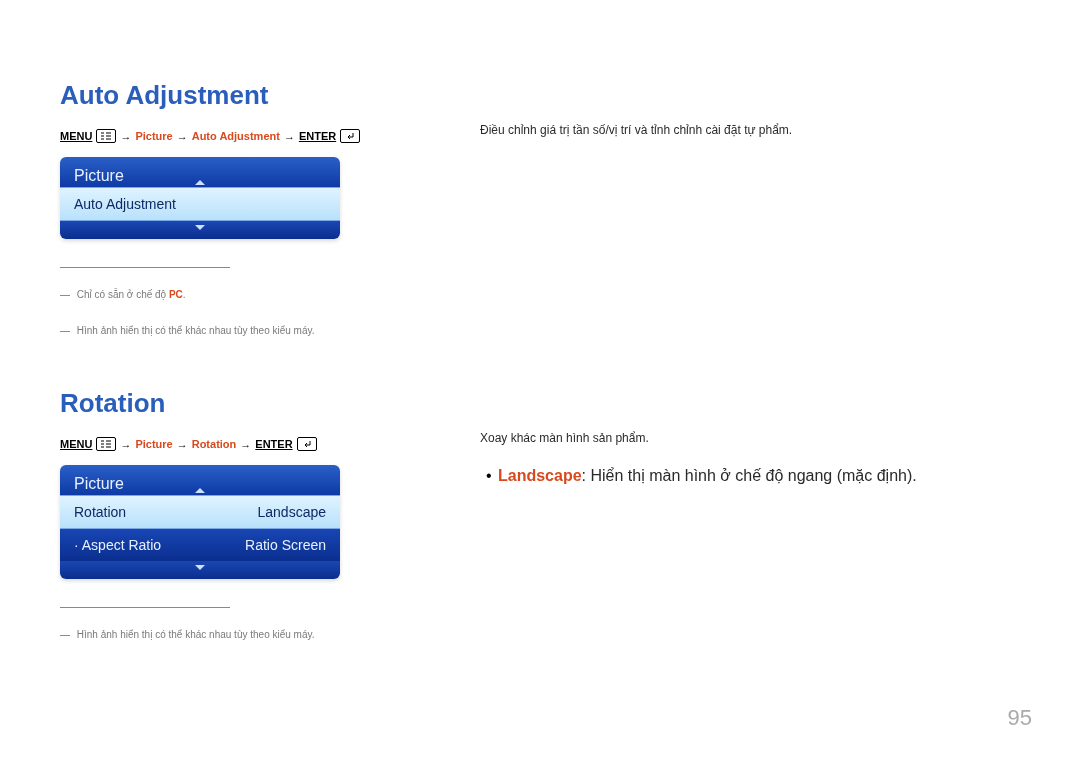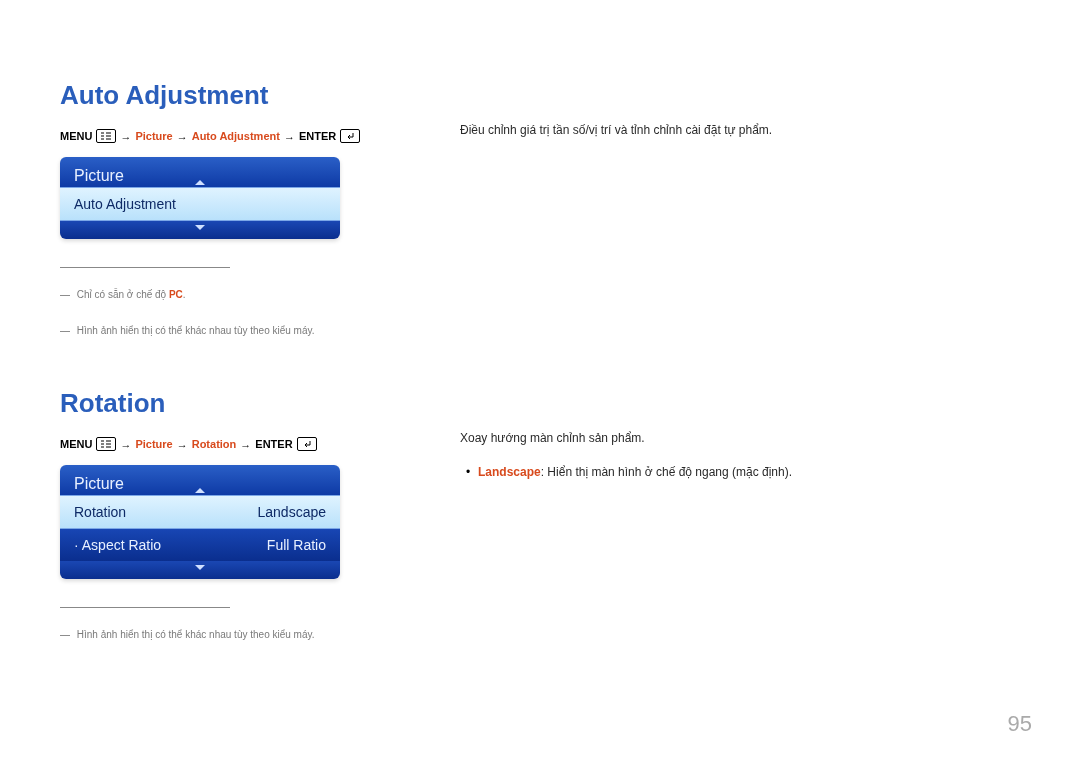--- a/index.html
+++ b/index.html
@@ -14,21 +14,21 @@
   .page {
     position: relative;
     width: 1080px;
     height: 763px;
     box-sizing: border-box;
     padding: 80px 60px 40px 60px;
   }
   .two-col {
     display: flex;
     align-items: flex-start;
-    gap: 60px;
+    gap: 80px;
   }
   .left-col {
     flex: 0 0 340px;
   }
   .right-col {
     flex: 1;
     padding-top: 28px;
     font-size: 12px;
     line-height: 1.8;
     color: #2a2a2a;
@@ -43,20 +43,21 @@
     font-size: 11px;
     margin-bottom: 14px;
     display: flex;
     align-items: center;
     flex-wrap: wrap;
     gap: 4px;
   }
   .path-line .kw {
     font-weight: bold;
     color: #000;
+    text-decoration: underline;
   }
   .path-line .seg {
     font-weight: bold;
     color: #d84a1d;
   }
   .path-line .arrow {
     color: #000;
     font-weight: bold;
   }
   .menu-icon, .enter-icon {
@@ -159,37 +160,37 @@
   }
   .bullets {
     list-style: none;
     margin: 6px 0 0 0;
     padding: 0;
   }
   .bullets li {
     position: relative;
     padding-left: 18px;
     margin: 4px 0;
-    font-size: 12px;
+    font-size: 16px;
     line-height: 1.8;
   }
   .bullets li::before {
     content: '•';
     position: absolute;
     left: 6px;
     top: 0;
     color: #000;
   }
   .bullets .key {
     color: #d84a1d;
     font-weight: bold;
   }
   .page-num {
     position: absolute;
-    bottom: 26px;
+    bottom: 32px;
     right: 48px;
     color: #aaa;
     font-size: 22px;
     font-weight: 300;
   }
 </style>
 </head>
 <body>
 
 <div class="page">
@@ -285,36 +286,36 @@
         <div class="osd-header">
           <span>Picture</span>
           <div class="caret-up"></div>
         </div>
         <div class="osd-row highlight">
           <span>Rotation</span>
           <span class="val">Landscape</span>
         </div>
         <div class="osd-row blue">
           <span>· Aspect Ratio</span>
-          <span class="val">Full Ratio</span>
+          <span class="val">Ratio Screen</span>
         </div>
         <div class="osd-footer">
           <div class="caret-down"></div>
         </div>
       </div>
 
       <hr class="divider">
       <p class="footnote">
         <span class="dash">―</span>
         <span>Hình ảnh hiển thị có thể khác nhau tùy theo kiểu máy.</span>
       </p>
     </div>
 
     <div class="right-col">
-      <p>Xoay hướng màn chỉnh sản phẩm.</p>
+      <p>Xoay khác màn hình sản phẩm.</p>
       <ul class="bullets">
         <li>
           <span class="key">Landscape</span><span>: Hiển thị màn hình ở chế độ ngang (mặc định).</span>
         </li>
       </ul>
     </div>
   </div>
 
   <div class="page-num">95</div>
 </div>

